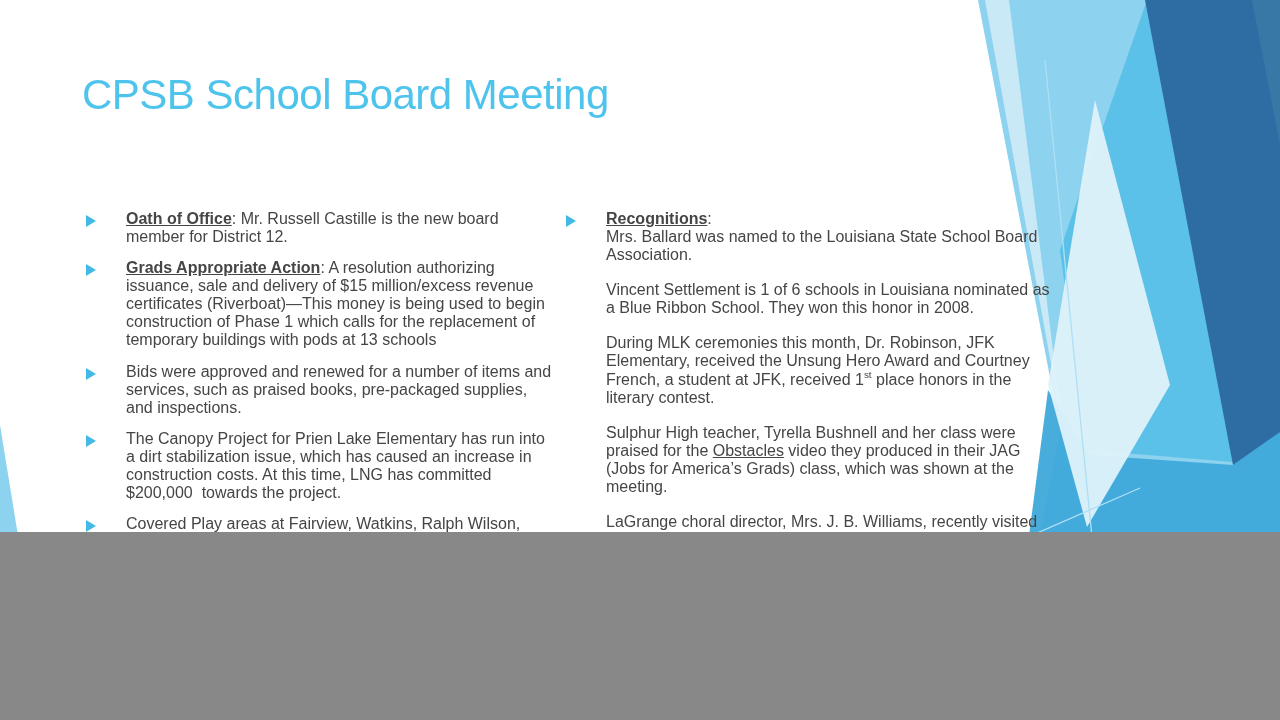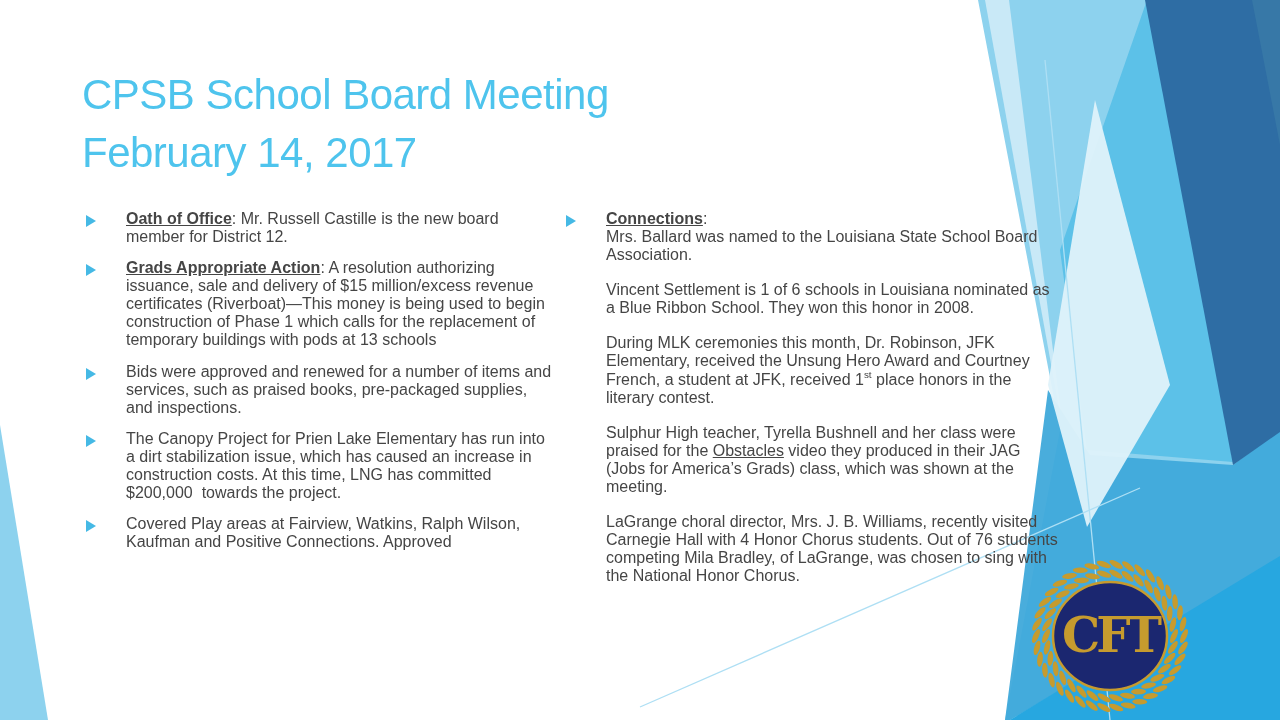--- a/index.html
+++ b/index.html
@@ -1,17 +1,17 @@
 <!DOCTYPE html>
 <html><head>
 <meta charset="utf-8">
 <style>
   html,body { margin:0; padding:0; background:#888; }
   .slide {
-    position:relative; width:1280px; height:720px;
+    position:relative; width:1280px; height:532px;
     background:#ffffff; overflow:hidden;
     font-family:"Liberation Sans","DejaVu Sans",sans-serif;
   }
   .bg-svg { position:absolute; left:0; top:0; width:1280px; height:720px; }
   .title {
     position:absolute; left:82px; top:66px; width:900px;
     font-size:42px; line-height:1.38; color:#4EC4ED;
     letter-spacing:-0.5px; font-weight:400;
   }
   .column { position:absolute; top:210px; color:#454545; font-size:16px; line-height:1.13; }
@@ -55,21 +55,20 @@
     <polygon points="1252,0 1280,0 1280,145" fill="#3A7BA8" opacity="0.8"></polygon>
 
     <line x1="1045" y1="60" x2="1110" y2="720" stroke="#AEDFF4" stroke-width="1.3"></line>
     <line x1="640" y1="707" x2="1140" y2="488" stroke="#AEDFF4" stroke-width="1.3"></line>
 
     <polygon points="0,425 48,720 0,720" fill="#8DD2EE"></polygon>
   </svg>
 
   <div class="title">
     <div>CPSB School Board Meeting</div>
-    <div>February 14, 2017</div>
   </div>
 
   <div class="column col-left" id="left-col">
       <div class="bullet-row">
         <span class="arrow"></span>
         <div class="bullet-content"><span class="lead">Oath of Office</span><span>: Mr. Russell Castille is the new board member for District 12.</span></div>
       </div>
       <div class="bullet-row">
         <span class="arrow"></span>
         <div class="bullet-content"><span class="lead">Grads Appropriate Action</span><span>: A resolution authorizing issuance, sale and delivery of $15 million/excess revenue certificates (Riverboat)—This money is being used to begin construction of Phase 1 which calls for the replacement of temporary buildings with pods at 13 schools</span></div>
@@ -83,21 +82,21 @@
         <div class="bullet-content"><span>The Canopy Project for Prien Lake Elementary has run into a dirt stabilization issue, which has caused an increase in construction costs. At this time, LNG has committed $200,000  towards the project.</span></div>
       </div>
       <div class="bullet-row">
         <span class="arrow"></span>
         <div class="bullet-content"><span>Covered Play areas at Fairview, Watkins, Ralph Wilson, Kaufman and Positive Connections. Approved</span></div>
       </div>
     </div>
   <div class="column col-right" id="right-col">
       <div class="bullet-row">
         <span class="arrow"></span>
-        <div class="bullet-content"><p><span class="lead">Connections</span><span>:
+        <div class="bullet-content"><p><span class="lead">Recognitions</span><span>:
 Mrs. Ballard was named to the Louisiana State School Board Association.</span></p><p><span>Vincent Settlement is 1 of 6 schools in Louisiana nominated as a Blue Ribbon School. They won this honor in 2008.</span></p><p><span>During MLK ceremonies this month, Dr. Robinson, JFK Elementary, received the Unsung Hero Award and Courtney French, a student at JFK, received 1</span><sup>st</sup><span> place honors in the literary contest.</span></p><p><span>Sulphur High teacher, Tyrella Bushnell and her class were praised for the </span><span class="" style="text-decoration: underline;">Obstacles</span><span> video they produced in their JAG (Jobs for America’s Grads) class, which was shown at the meeting.</span></p><p><span>LaGrange choral director, Mrs. J. B. Williams, recently visited Carnegie Hall with 4 Honor Chorus students. Out of 76 students competing Mila Bradley, of LaGrange, was chosen to sing with the National Honor Chorus.</span></p></div>
       </div>
     </div>
 
   <div class="logo-wrap">
     <svg viewBox="0 0 168 172" width="168" height="172">
       <g id="wreath">
           <ellipse cx="148" cy="88" rx="7.5" ry="2.8" transform="rotate(115 148 88)" fill="#C69B2E"></ellipse>
           <ellipse cx="146.91027837976972" cy="99.40717006605269" rx="7.5" ry="2.8" transform="rotate(125.58823529411765 146.91027837976972 99.40717006605269)" fill="#C69B2E"></ellipse>
           <ellipse cx="143.67822268187876" cy="110.42588263689845" rx="7.5" ry="2.8" transform="rotate(136.1764705882353 143.67822268187876 110.42588263689845)" fill="#C69B2E"></ellipse>

